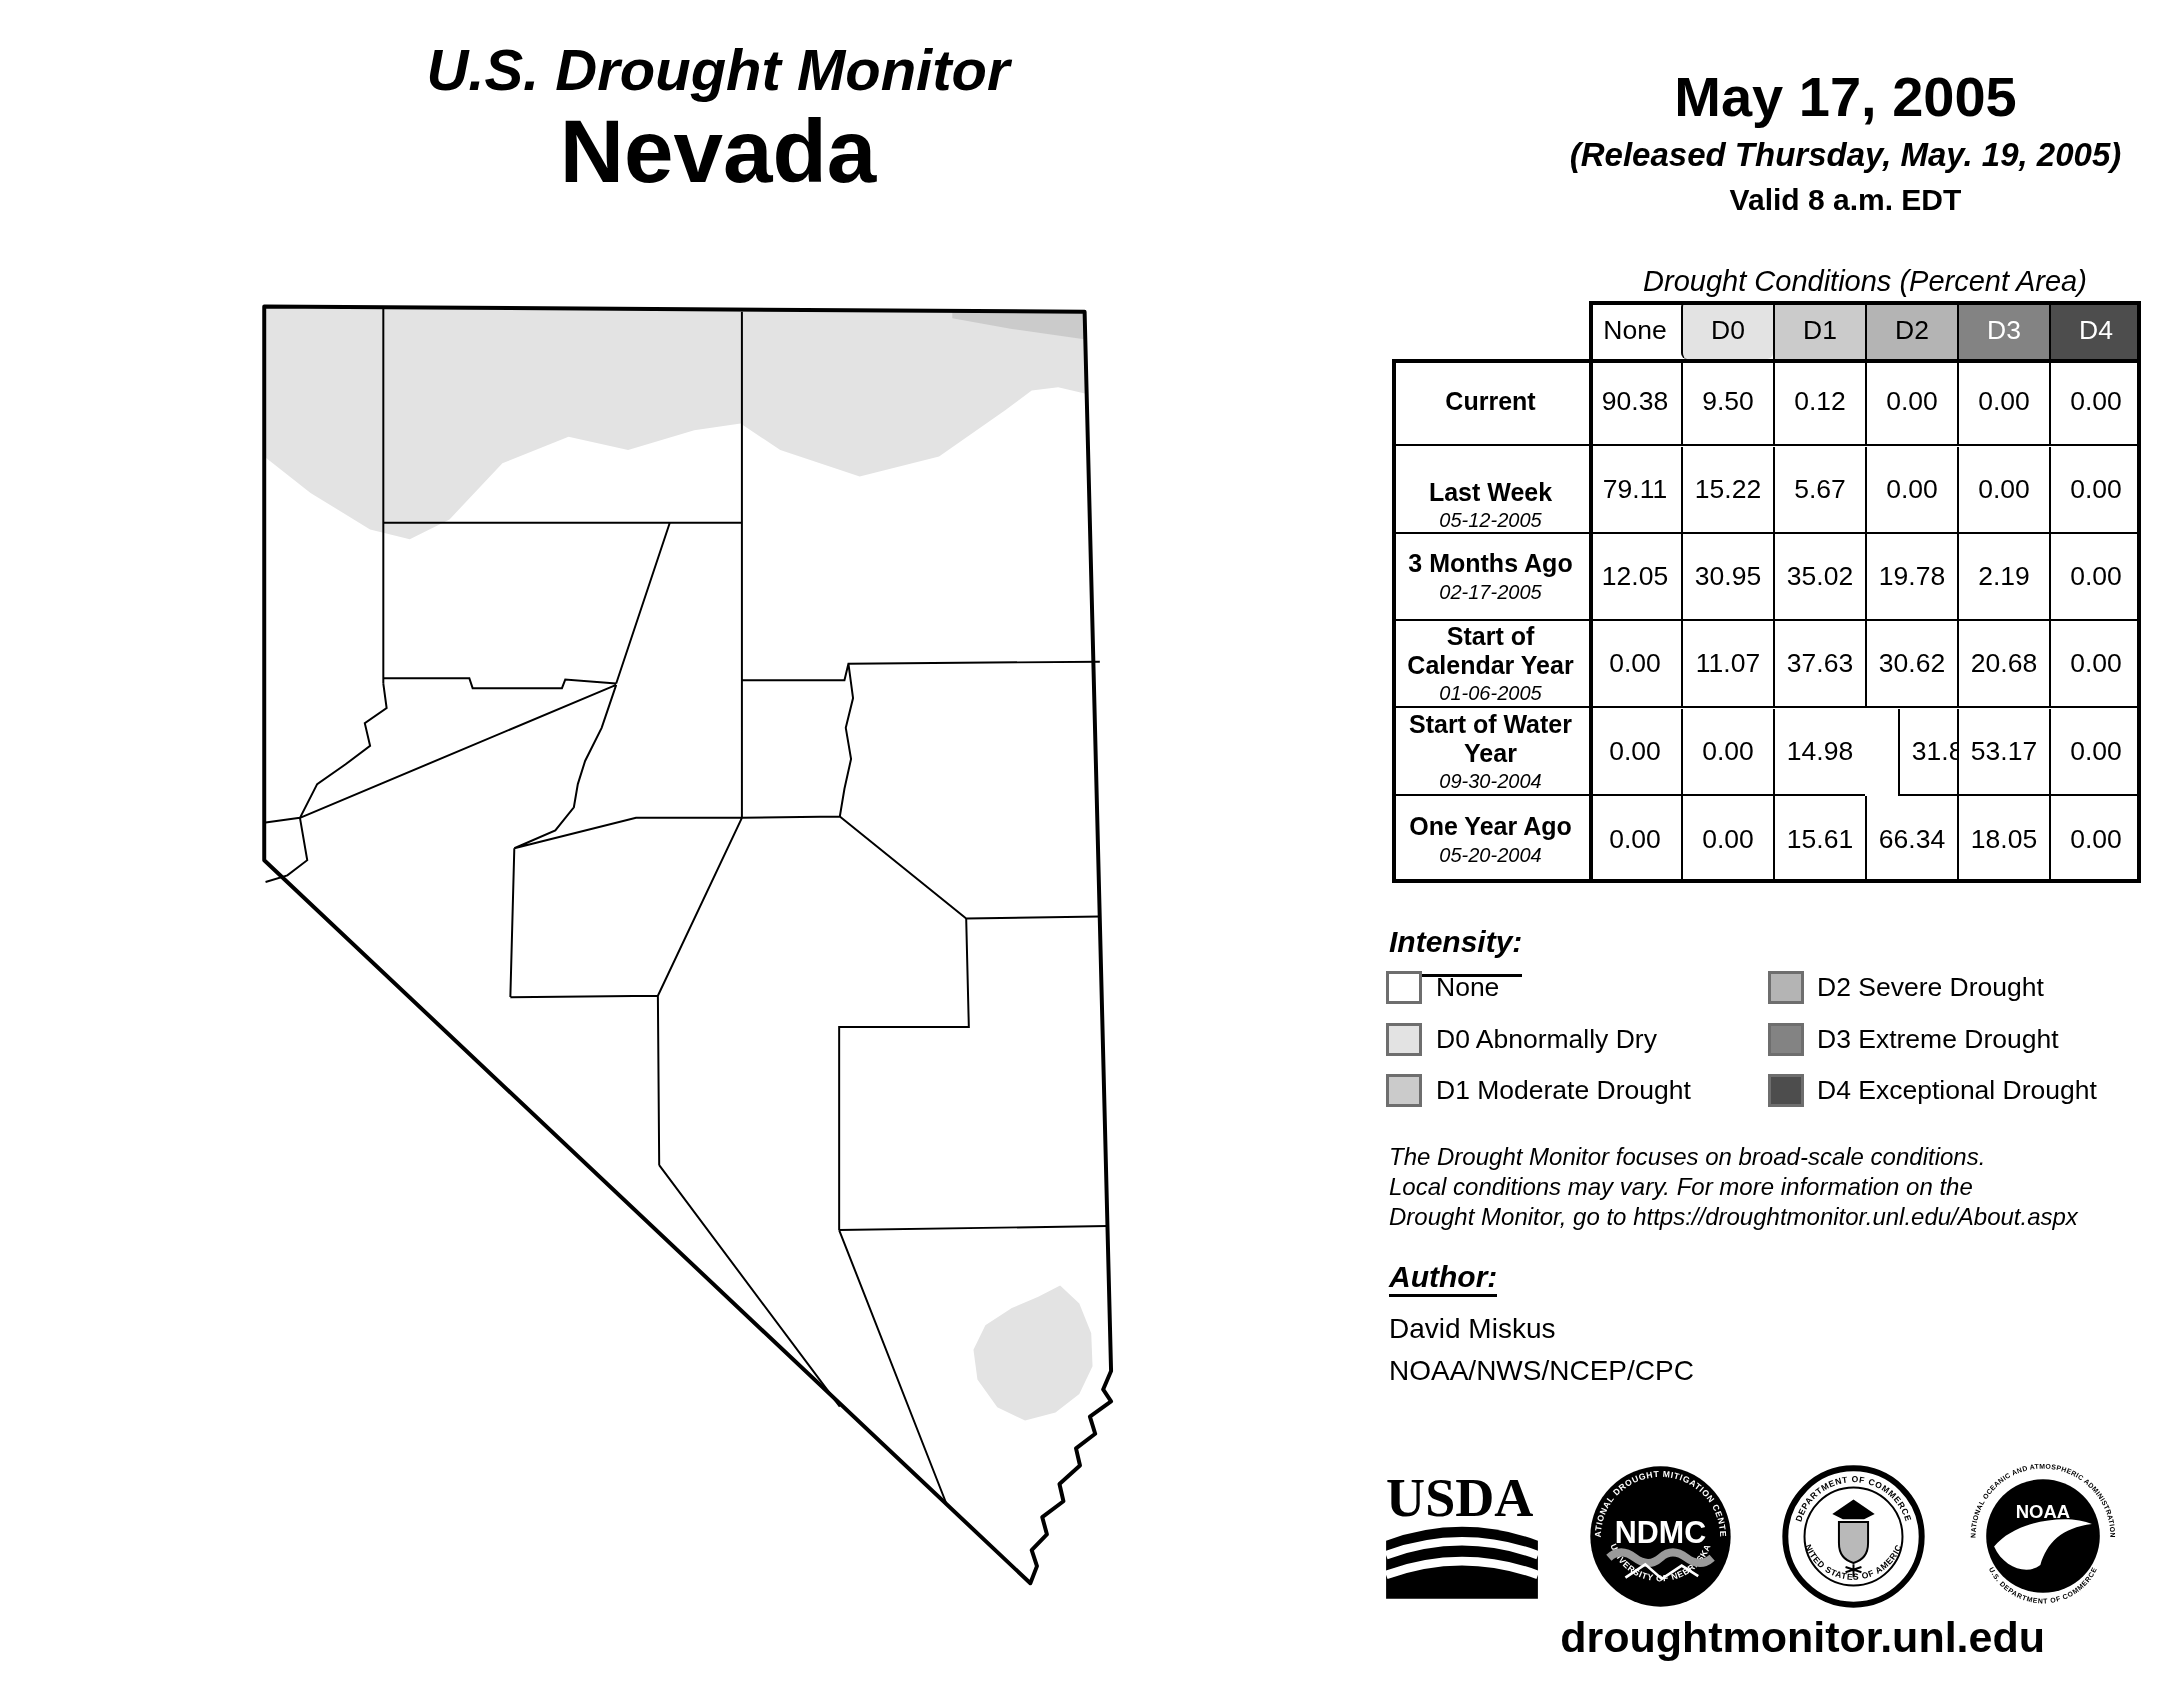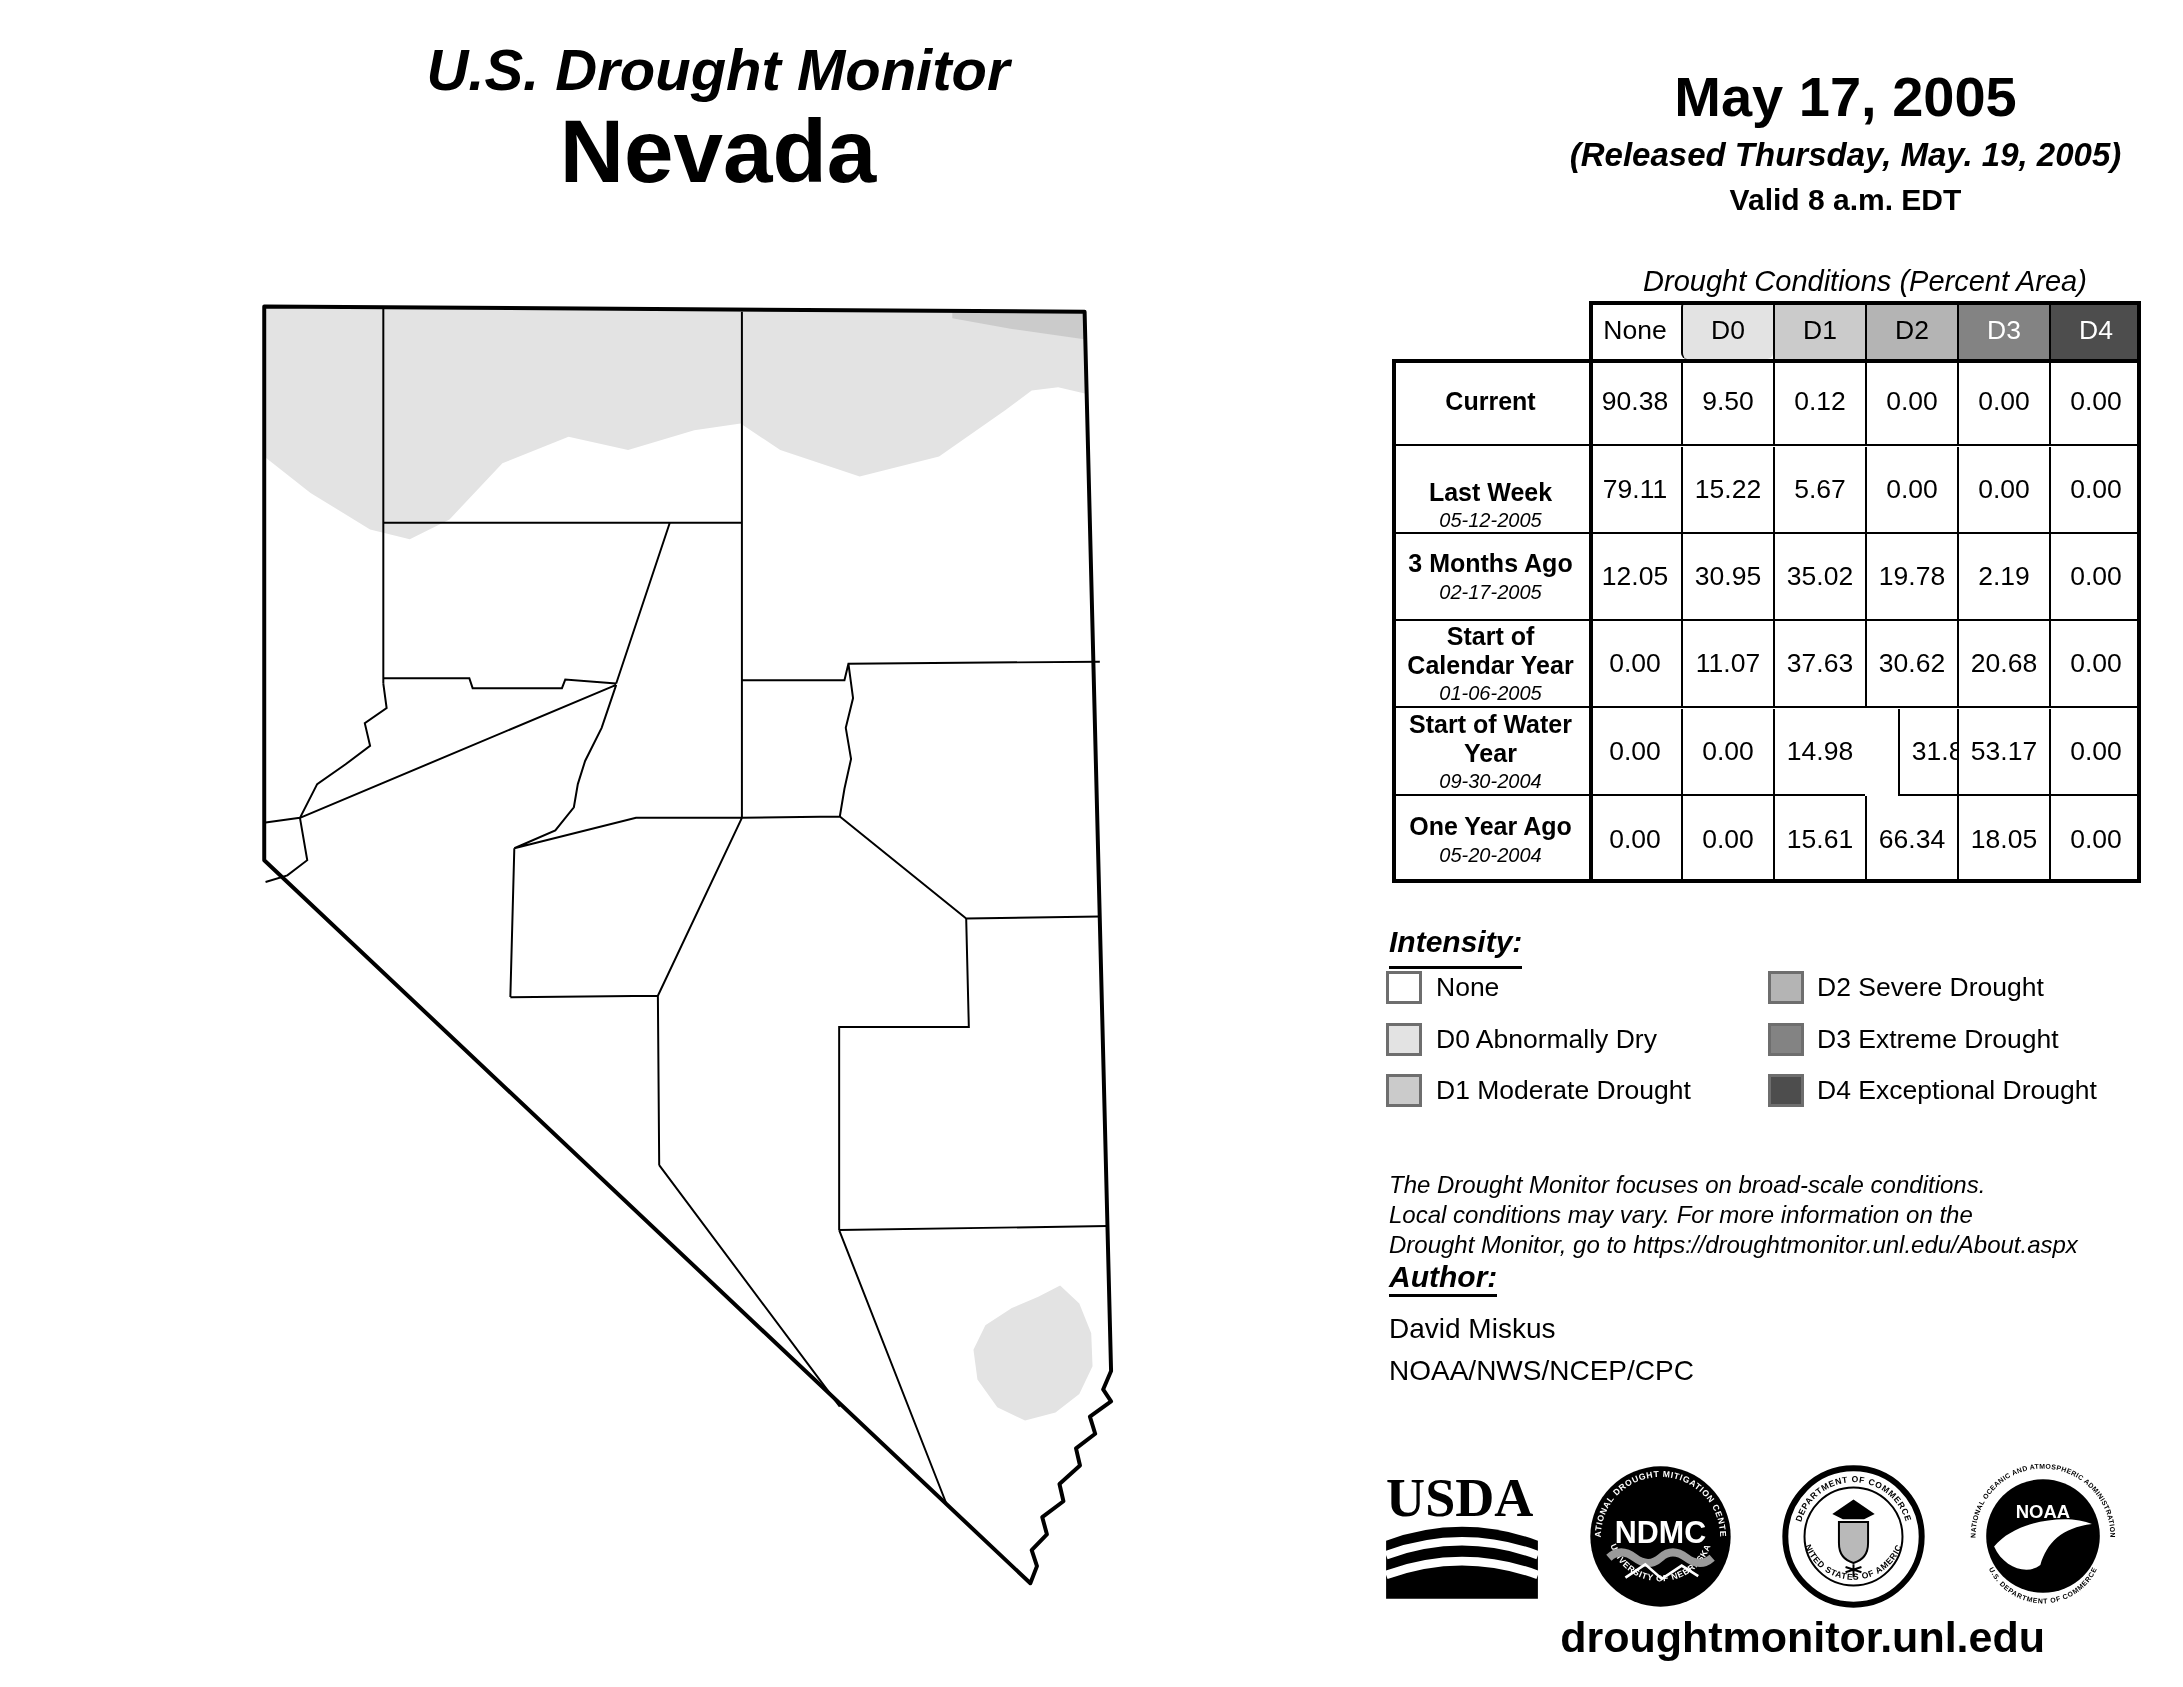--- a/index.html
+++ b/index.html
@@ -32,28 +32,28 @@
   .rowlab{flex-direction:column;border-bottom:2.6px solid #000;text-align:center;line-height:1.15;}
   .rowlab.last{border-bottom:none;}
   .rowlab .lab{font-size:25px;font-weight:bold;}
   .rowlab .sub{font-size:20px;font-style:italic;margin-top:2.6px;}
   .frame{position:absolute;box-sizing:border-box;border:4.6px solid #000;pointer-events:none;}
   .c-d0{background:#e3e3e3;} .c-d1{background:#cbcbcb;} .c-d2{background:#b4b4b4;}
   .c-d3{background:#838383;color:#fff;} .c-d4{background:#4d4d4d;color:#fff;}
 
   
   #legend-heading{left:1389px;top:925px;font-size:30px;font-style:italic;font-weight:bold;}
-  #legend-heading span{border-bottom:3.3px solid #000;padding-bottom:8px;}
+  #legend-heading span{border-bottom:3.3px solid #000;padding-bottom:16px;}
   .sw{position:absolute;width:36px;height:33px;box-sizing:border-box;border:3.3px solid #6e6e6e;}
   .lgl{position:absolute;font-size:26.5px;line-height:33px;white-space:nowrap;}
   .sw0{background:#ffffff;} .sw1{background:#e3e3e3;} .sw2{background:#cbcbcb;}
   .sw3{background:#b4b4b4;} .sw4{background:#838383;} .sw5{background:#4d4d4d;}
 
   
-  #disclaimer{left:1389px;top:1142px;width:741px;font-size:24px;font-style:italic;line-height:30px;margin-top:28px;}
+  #disclaimer{left:1389px;top:1142px;width:741px;font-size:24px;font-style:italic;line-height:30px;}
   #author-heading{left:1389px;top:1260px;font-size:30px;font-style:italic;font-weight:bold;}
   #author-heading span{border-bottom:3.3px solid #000;padding-bottom:1.3px;}
   #author-name{left:1389px;top:1313px;font-size:28px;}
   #author-org{left:1389px;top:1355px;font-size:28px;}
 
   
   #footer-url{left:1489px;top:1613px;width:556px;text-align:right;font-size:43px;font-weight:bold;}
 
   .seal-ring-text{font-size:13px;letter-spacing:1px;font-weight:bold;}
 </style>

